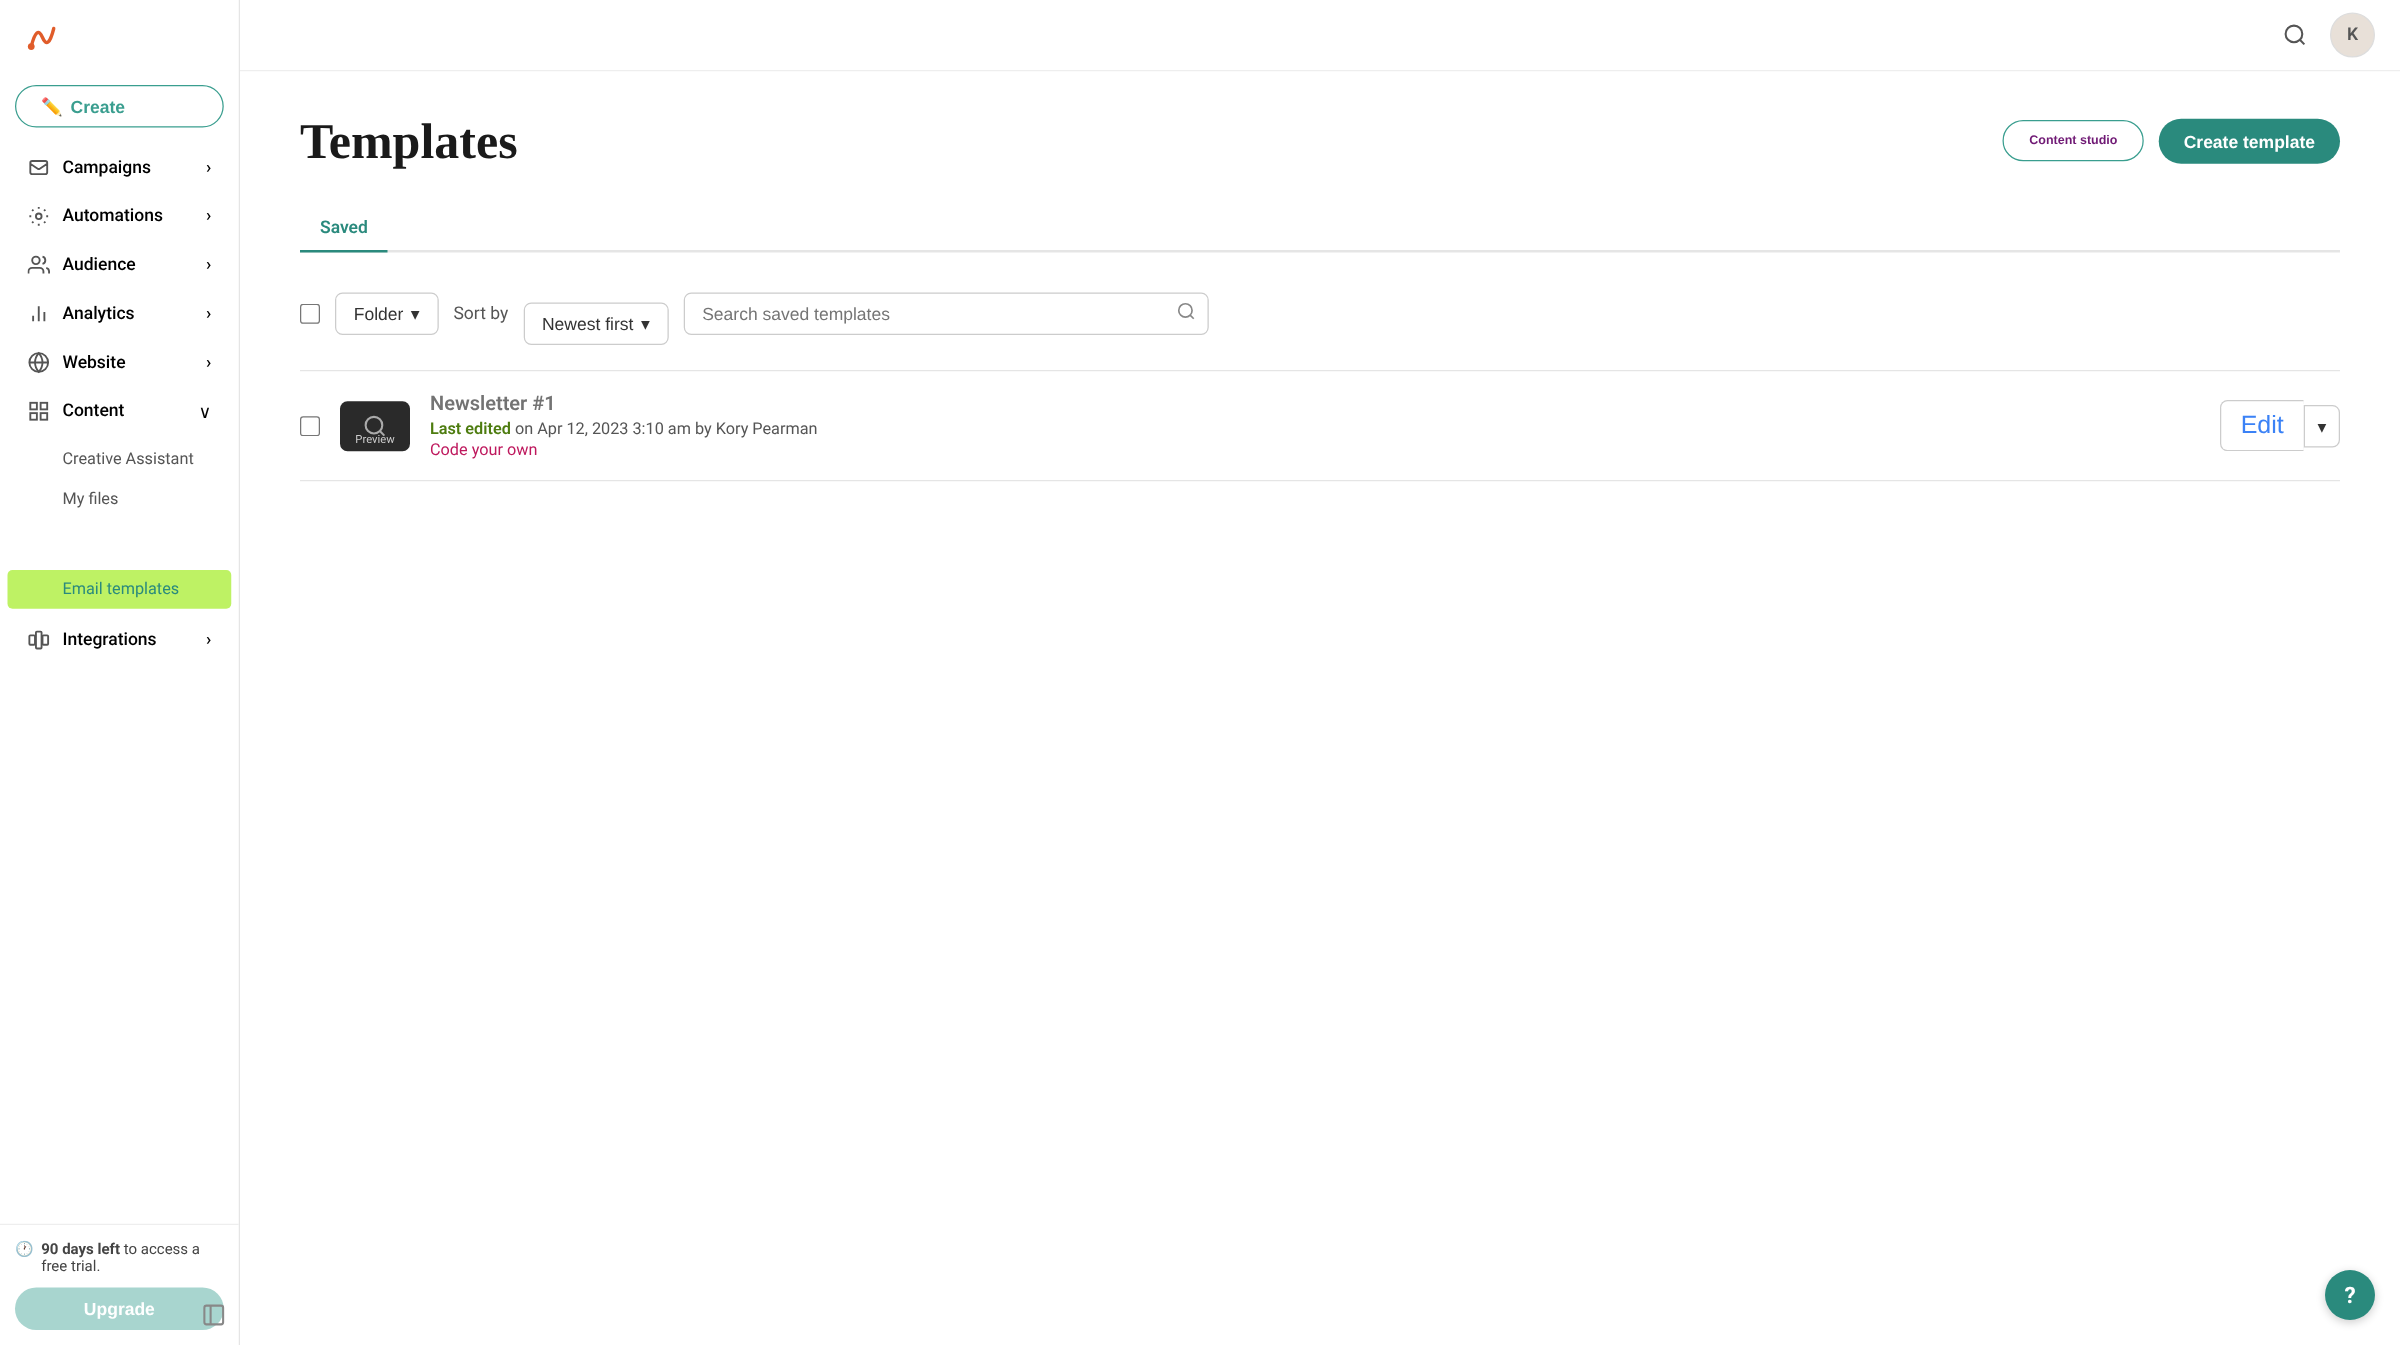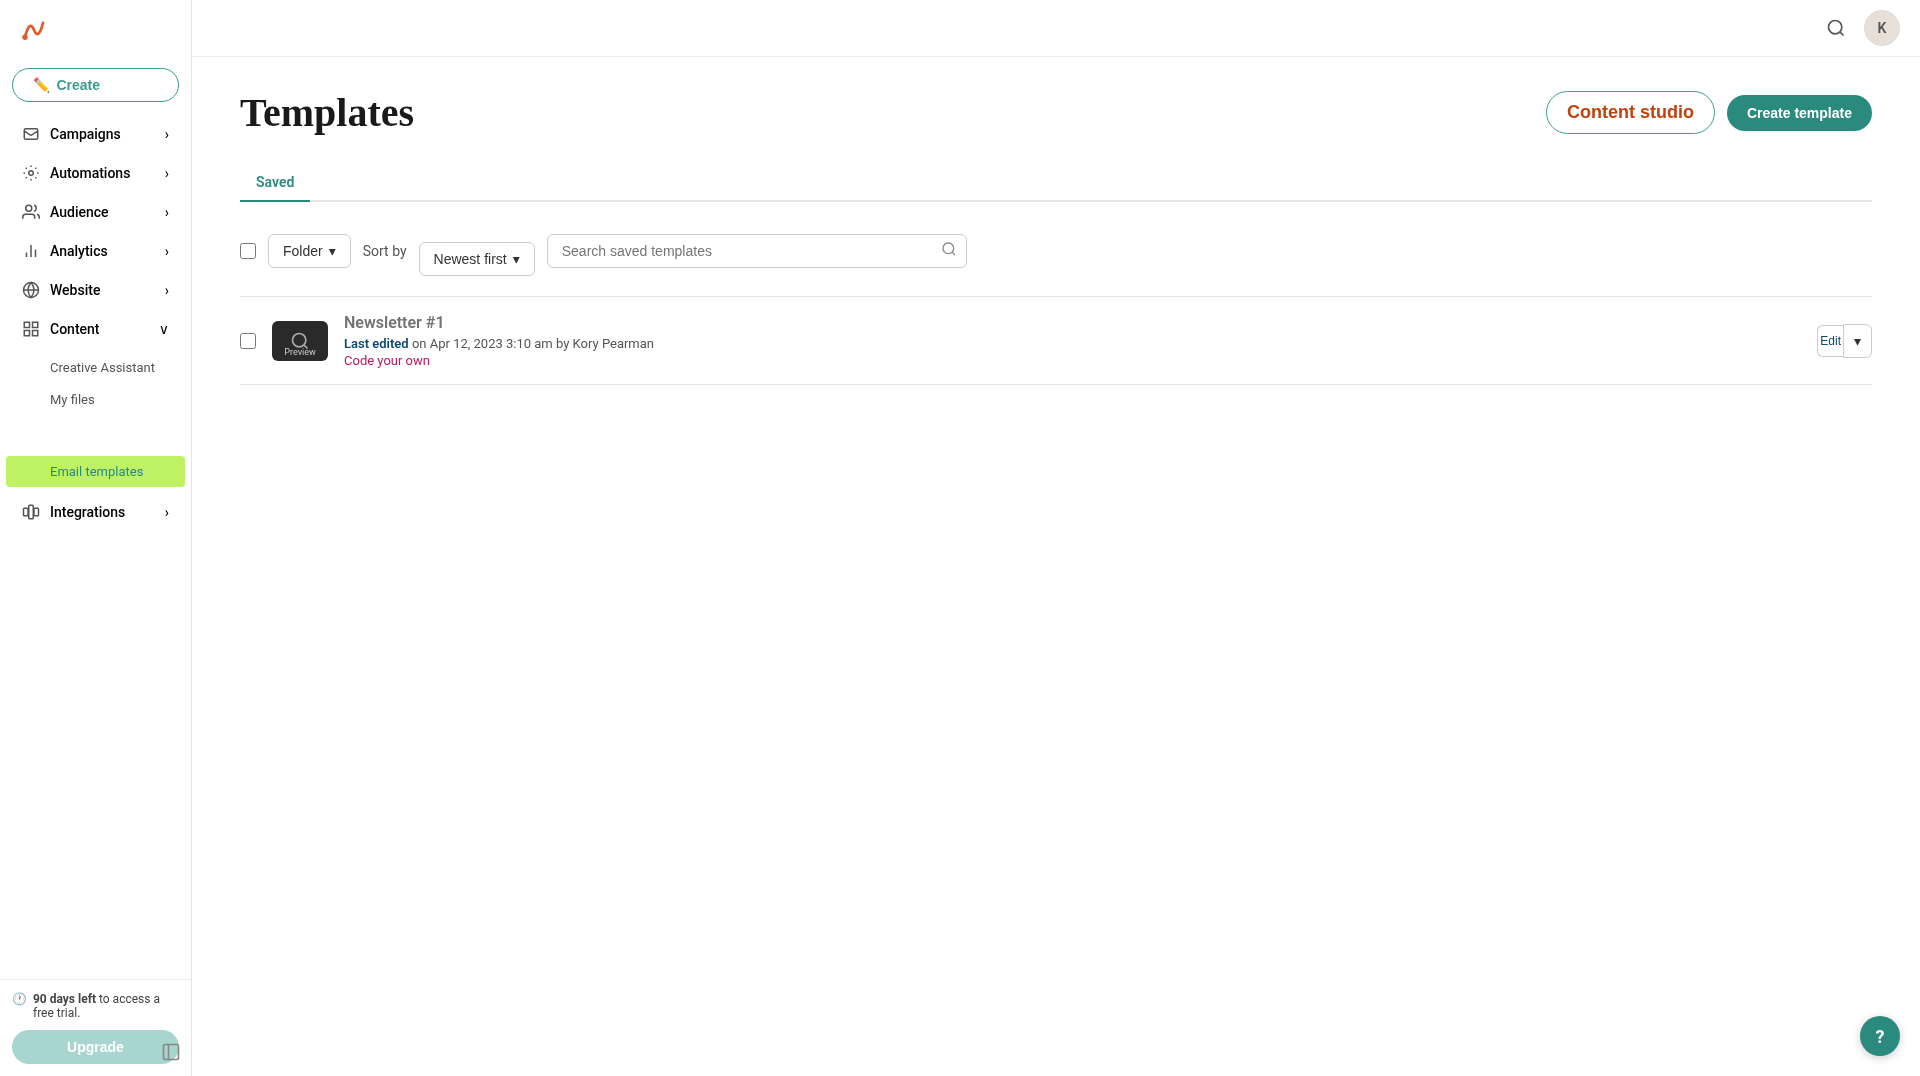--- a/index.html
+++ b/index.html
@@ -163,22 +163,22 @@
       font-size: 40px;
       font-weight: 700;
       color: #1a1a1a;
       font-family: Georgia, serif;
     }
     .header-actions { display: flex; gap: 12px; align-items: center; }
     .content-studio-btn {
       background: #fff;
       border: 1.5px solid #3a9e8f;
       border-radius: 24px;
-      color: #c2410c;
-      font-size: 18px;
+      color: #701a75;
+      font-size: 10px;
       font-weight: 600;
       padding: 10px 20px;
       cursor: pointer;
     }
     .create-template-btn {
       background: #2a8a7d;
       border: none;
       border-radius: 24px;
       color: #fff;
       font-size: 14px;
@@ -305,31 +305,31 @@
     }
     .template-info { flex: 1; }
     .template-name {
       font-size: 16px;
       font-weight: 600;
       color: #737373;
       cursor: pointer;
       margin-bottom: 4px;
     }
     .template-meta { font-size: 13px; color: #555; margin-bottom: 2px; }
-    .template-meta strong { font-weight: 600; color: #0c4a6e; }
+    .template-meta strong { font-weight: 600; color: #4d7c0f; }
     .template-type { font-size: 13px; color: #be185d; }
     .template-actions { display: flex; align-items: center; gap: 0; flex-shrink: 0; }
     .edit-btn {
       background: #fff;
       border: 1.5px solid #ccc;
       border-radius: 6px 0 0 6px;
-      padding: 8px 2px;
-      font-size: 12px;
+      padding: 8px 16px;
+      font-size: 20px;
       font-weight: 500;
-      color: #0c4a6e;
+      color: #3b82f6;
       cursor: pointer;
       border-right: none;
     }
     .edit-dropdown-btn {
       background: #fff;
       border: 1.5px solid #ccc;
       border-radius: 0 6px 6px 0;
       padding: 8px 10px;
       font-size: 14px;
       color: #333;

